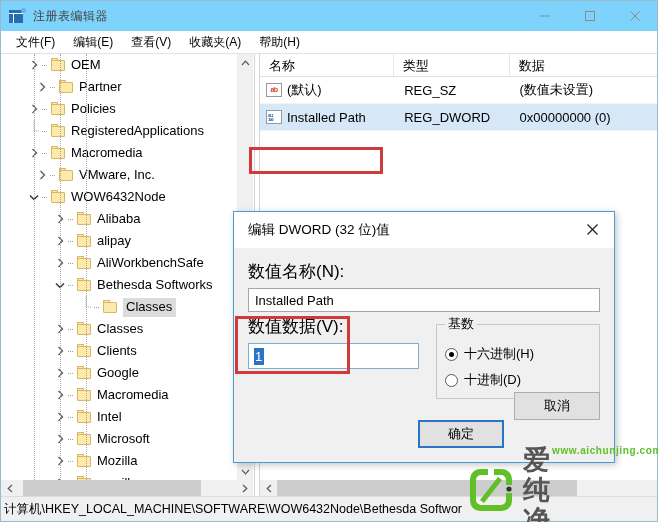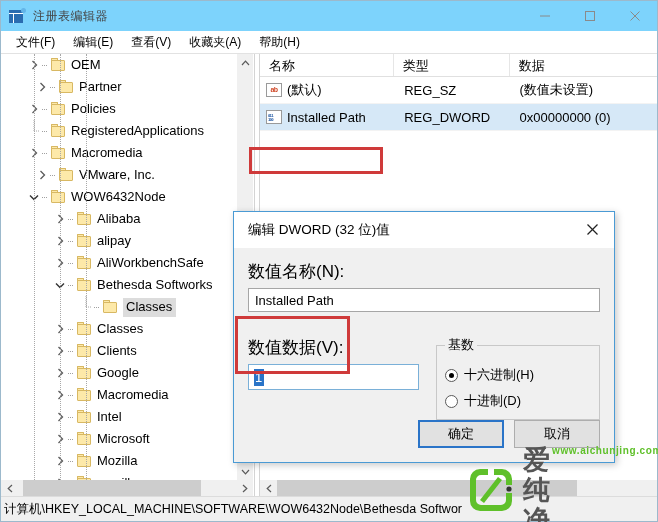--- a/index.html
+++ b/index.html
@@ -386,21 +386,21 @@
     border: 1px solid #a6a6a6;
     box-sizing: border-box;
     display: flex;
     align-items: center;
     padding-left: 6px;
     font-size: 13px;
     color: #000000;
   }
   #dlg-cols {
     display: flex;
-    margin-top: 24px;
+    margin-top: 3px;
   }
   #dlg-left-col { width: 171px; flex: 0 0 171px; }
   #dlg-right-col { flex: 1 1 auto; margin-left: 17px; }
   #value-input {
     height: 26px;
     background: #ffffff;
     border: 1px solid #7ab0d8;
     box-sizing: border-box;
     display: flex;
     align-items: center;
@@ -461,20 +461,21 @@
     border: 1px solid #adadad;
     box-sizing: border-box;
     display: flex;
     align-items: center;
     justify-content: center;
     font-size: 13px;
     color: #000000;
   }
   .dlg-btn.default {
     border: 2px solid #2a74c8;
+    margin-top: 28px;
   }
 
   
   .redbox {
     position: absolute;
     border: 3px solid #cf3a3a;
     box-sizing: border-box;
     z-index: 60;
     pointer-events: none;
   }

